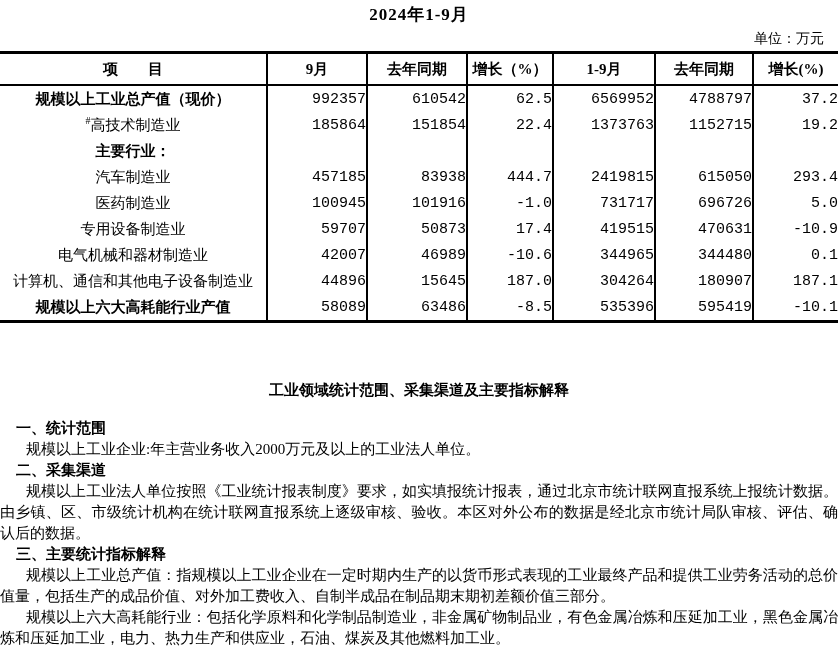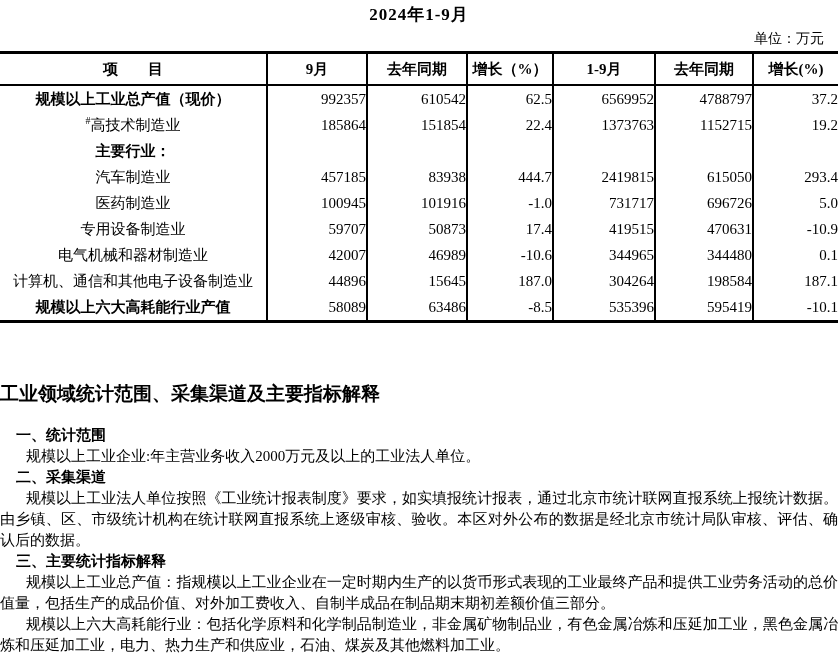--- a/index.html
+++ b/index.html
@@ -60,34 +60,34 @@
     height: 26px;
   }
   td.lbl { text-align: center; }
   td.ind0 { padding-left: 5px; }
   td.ind1 { padding-left: 20px; }
   td.indh { padding-left: 15px; }
   td.bold { font-weight: bold; }
   td.num {
     text-align: right;
     padding-right: 12px;
-    font-family: Liberation Serif, serif;
+    font-family: Liberation Mono, monospace;
     font-size: 15px;
   }
   .hash {
     font-size: 10px;
     vertical-align: 6px;
   }
   .notes {
     margin-top: 58px;
   }
   .notes-heading {
-    text-align: left;
-    font-weight: bold;
-    font-size: 19px;
+    text-align: center;
+    font-weight: bold;
+    font-size: 15px;
     margin-bottom: 18px;
   }
   .note-title {
     font-weight: bold;
     font-size: 15px;
     padding-left: 16px;
     line-height: 21px;
   }
   .note-para {
     margin: 0;
@@ -189,21 +189,21 @@
         <td class="num">344965</td>
         <td class="num">344480</td>
         <td class="num">0.1</td>
       </tr>
       <tr>
         <td class="lbl ind1">计算机、通信和其他电子设备制造业</td>
         <td class="num">44896</td>
         <td class="num">15645</td>
         <td class="num">187.0</td>
         <td class="num">304264</td>
-        <td class="num">198584</td>
+        <td class="num">180907</td>
         <td class="num">187.1</td>
       </tr>
       <tr>
         <td class="lbl ind0 bold">规模以上六大高耗能行业产值</td>
         <td class="num">58089</td>
         <td class="num">63486</td>
         <td class="num">-8.5</td>
         <td class="num">535396</td>
         <td class="num">595419</td>
         <td class="num">-10.1</td>

